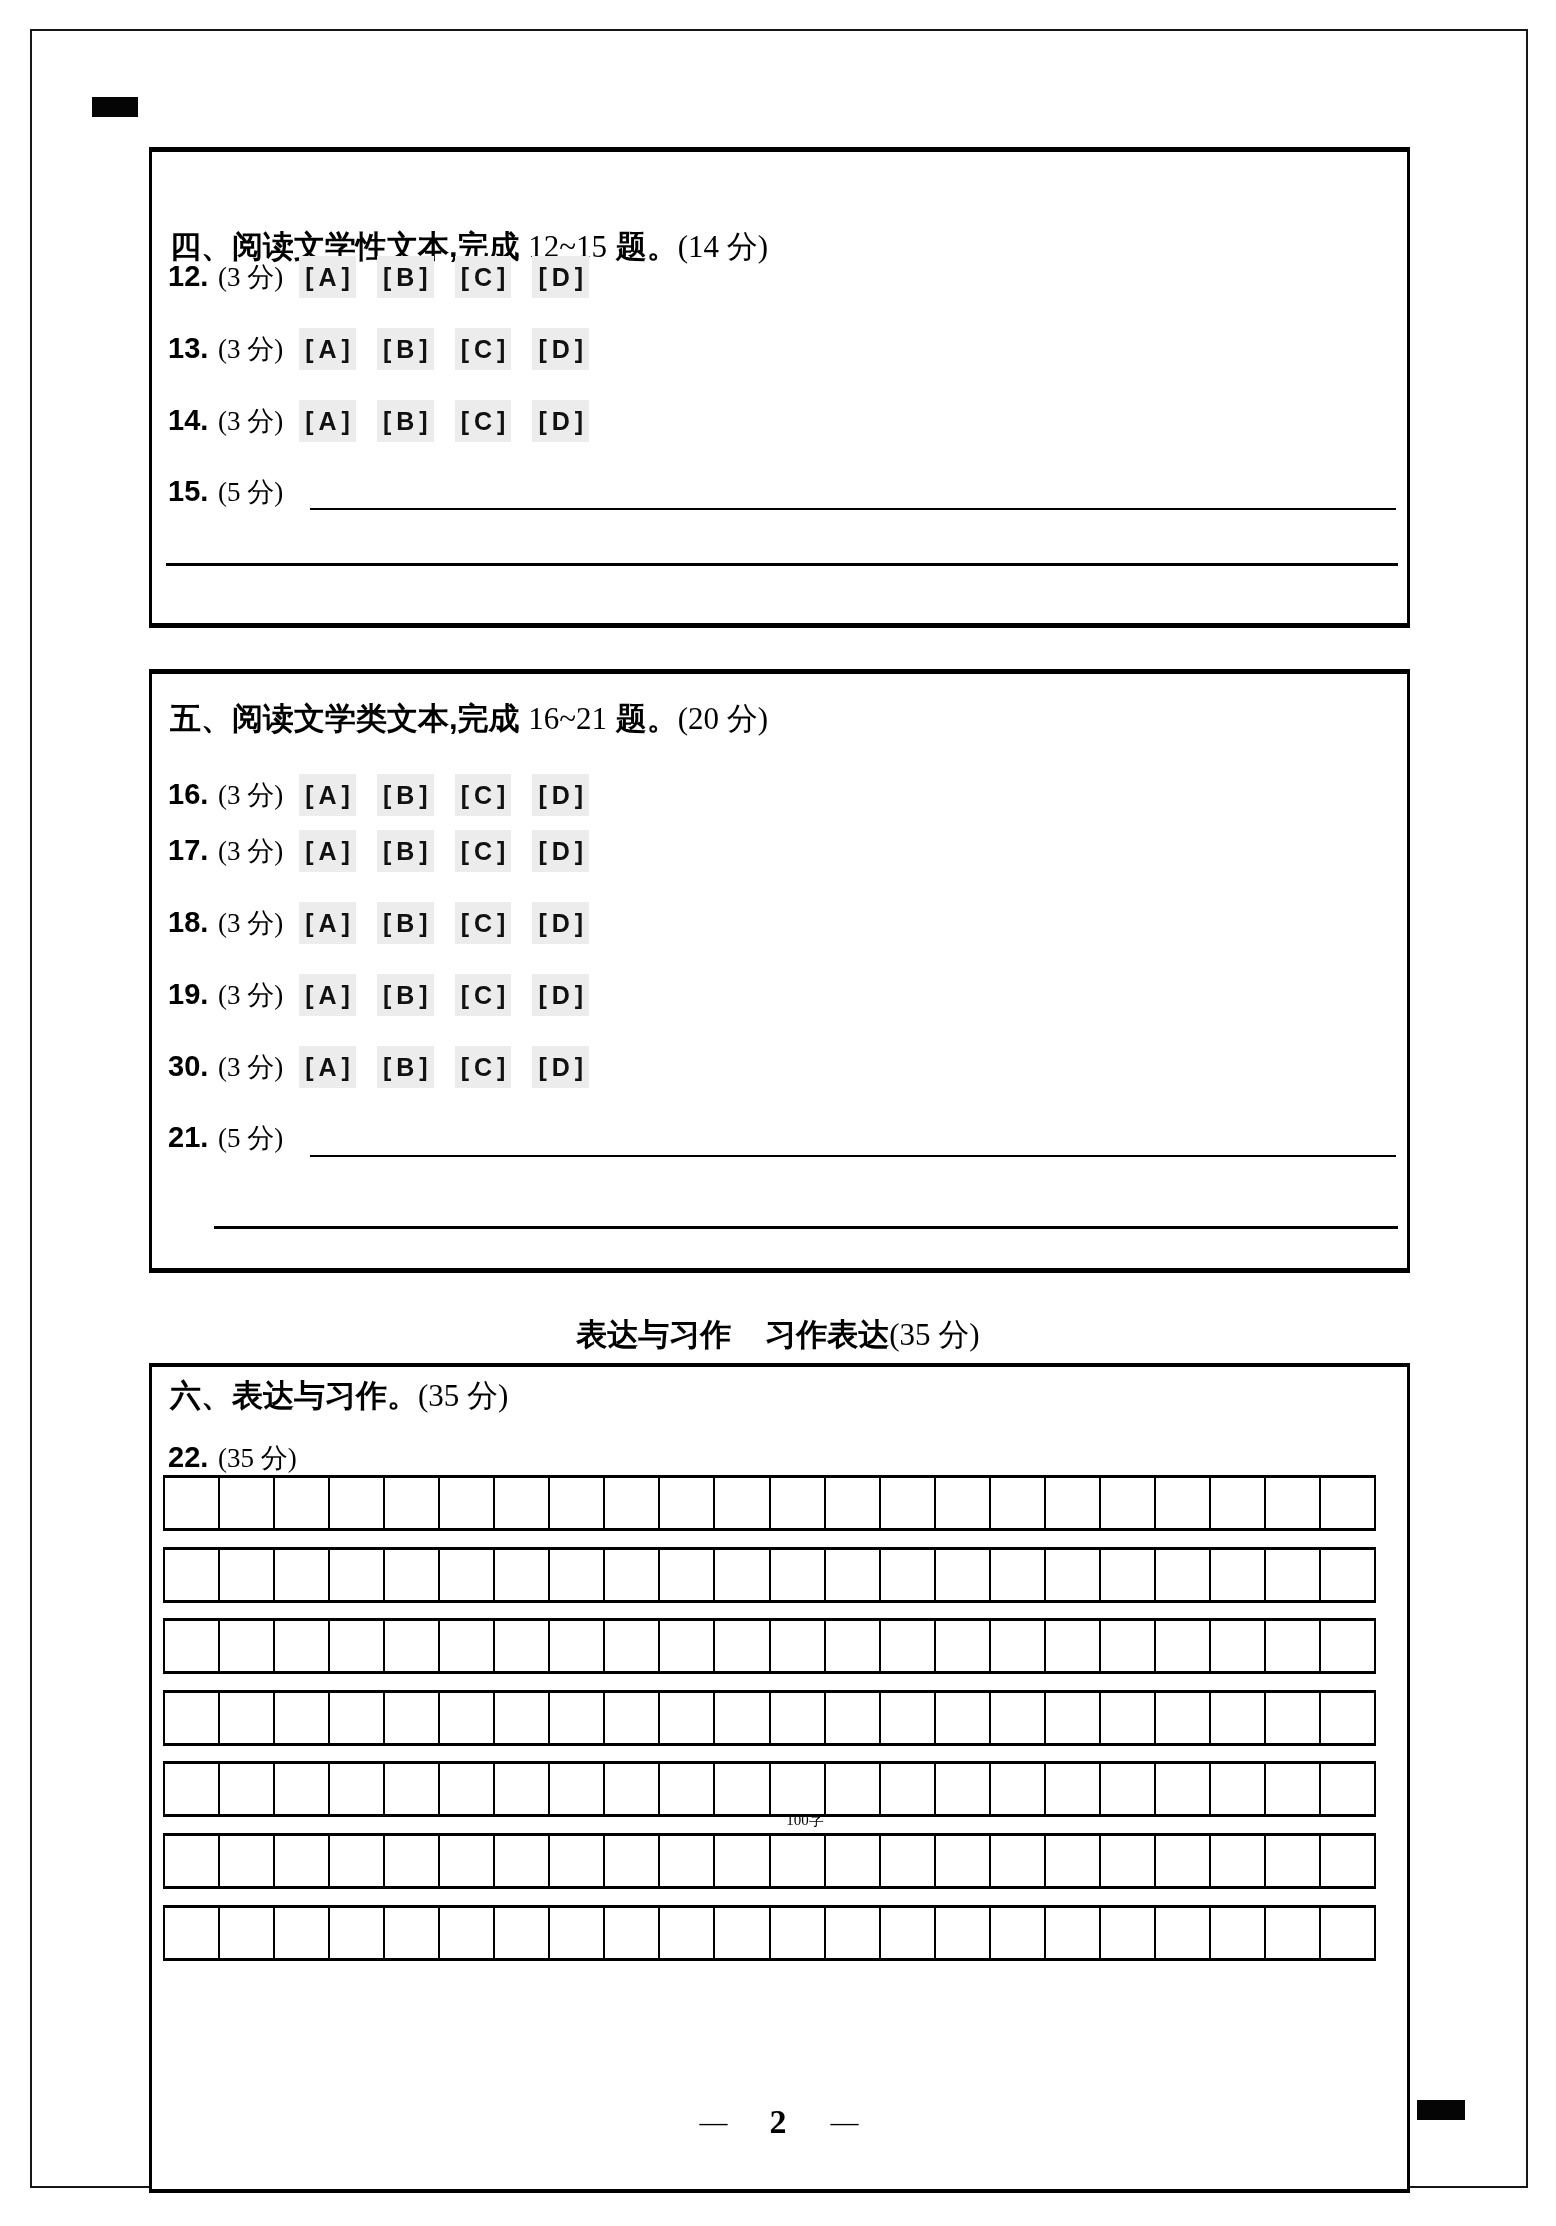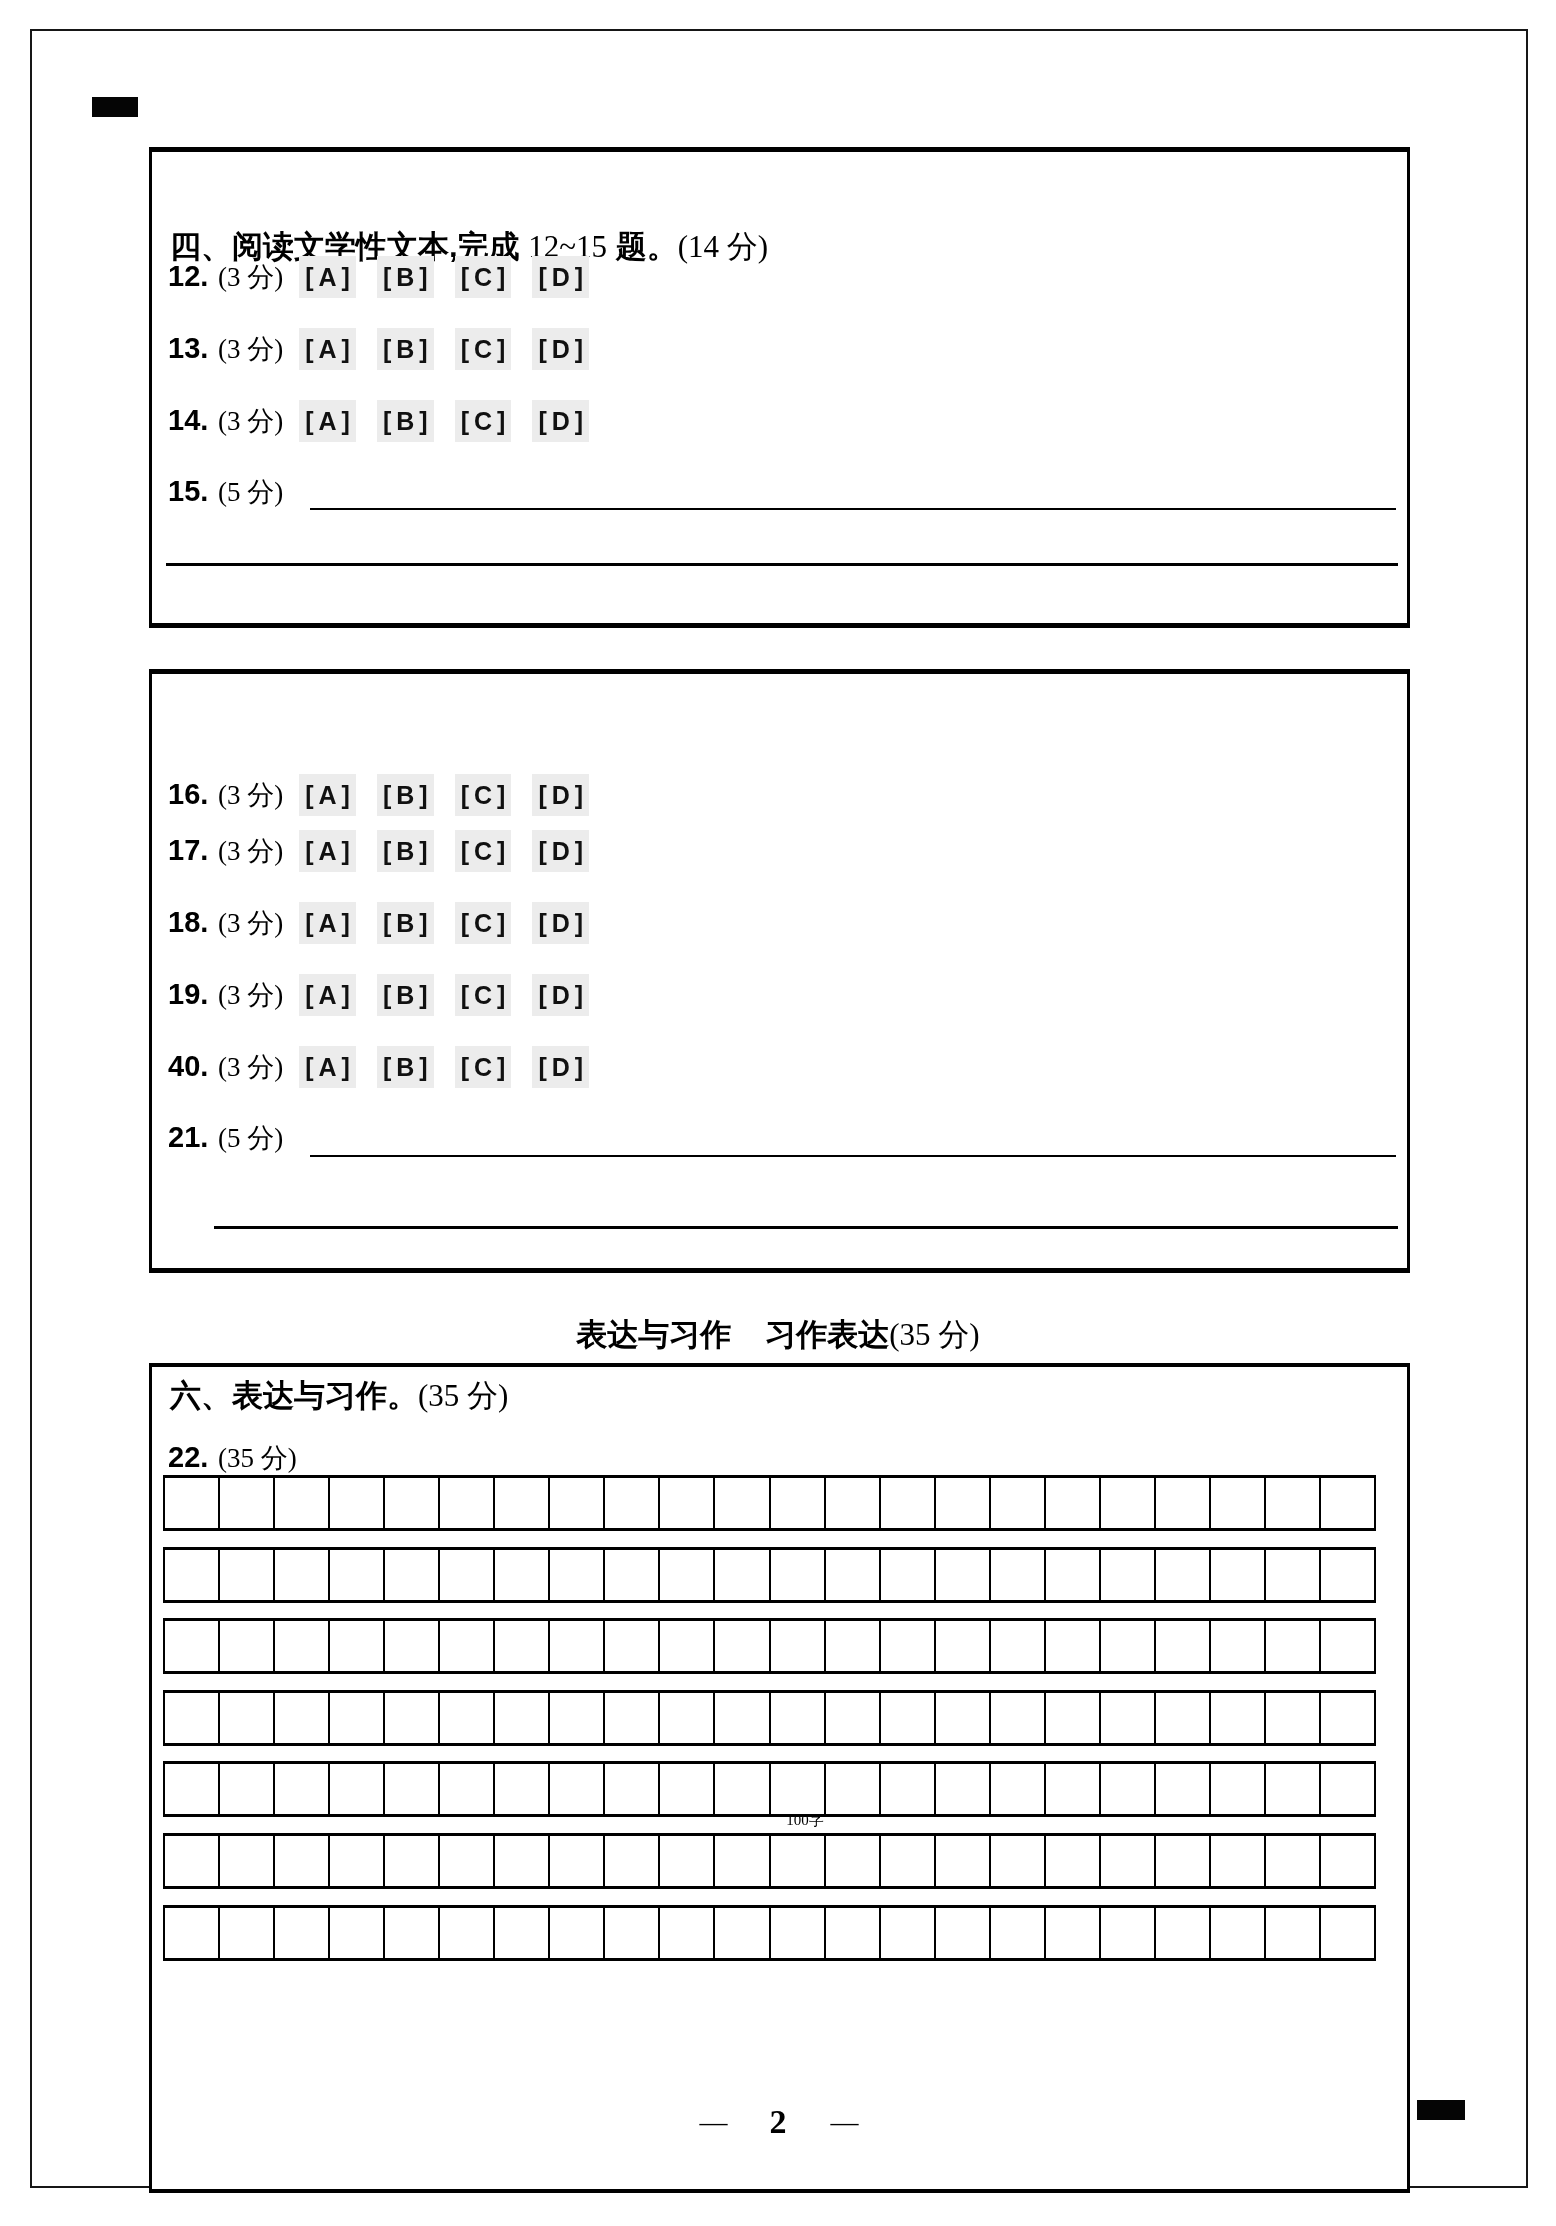--- a/index.html
+++ b/index.html
@@ -89,39 +89,42 @@
     </div>
 
     <div class="q-row" style="top:320px;">
       <span class="q-no">15.</span><span class="q-score">(5 分)</span>
     </div>
     <div class="ans-line" style="left:158px; top:356px; width:1086px;"></div>
     <div class="ans-line thick" style="left:14px; top:411px; width:1232px;"></div>
   </section>
 
   <section class="box box2">
+    <div class="box-title" style="top:26px;">
+      <span class="cn">五、阅读文学类文本,完成 </span><span class="num">16~21</span><span class="cn"> 题。</span><span class="num">(20 分)</span>
+    </div>
 
     <div class="q-row" style="top:100px;">
       <span class="q-no">16.</span><span class="q-score">(3 分)</span><span class="opt">[A]</span><span class="opt">[B]</span><span class="opt">[C]</span><span class="opt">[D]</span>
     </div>
 
     <div class="q-row" style="top:156px;">
       <span class="q-no">17.</span><span class="q-score">(3 分)</span><span class="opt">[A]</span><span class="opt">[B]</span><span class="opt">[C]</span><span class="opt">[D]</span>
     </div>
 
     <div class="q-row" style="top:228px;">
       <span class="q-no">18.</span><span class="q-score">(3 分)</span><span class="opt">[A]</span><span class="opt">[B]</span><span class="opt">[C]</span><span class="opt">[D]</span>
     </div>
 
     <div class="q-row" style="top:300px;">
       <span class="q-no">19.</span><span class="q-score">(3 分)</span><span class="opt">[A]</span><span class="opt">[B]</span><span class="opt">[C]</span><span class="opt">[D]</span>
     </div>
 
     <div class="q-row" style="top:372px;">
-      <span class="q-no">40.</span><span class="q-score">(3 分)</span><span class="opt">[A]</span><span class="opt">[B]</span><span class="opt">[C]</span><span class="opt">[D]</span>
+      <span class="q-no">30.</span><span class="q-score">(3 分)</span><span class="opt">[A]</span><span class="opt">[B]</span><span class="opt">[C]</span><span class="opt">[D]</span>
     </div>
 
     <div class="q-row" style="top:444px;">
       <span class="q-no">21.</span><span class="q-score">(5 分)</span>
     </div>
     <div class="ans-line" style="left:158px; top:481px; width:1086px;"></div>
     <div class="ans-line thick" style="left:62px; top:552px; width:1184px;"></div>
   </section>
 
   <div class="part-heading">

